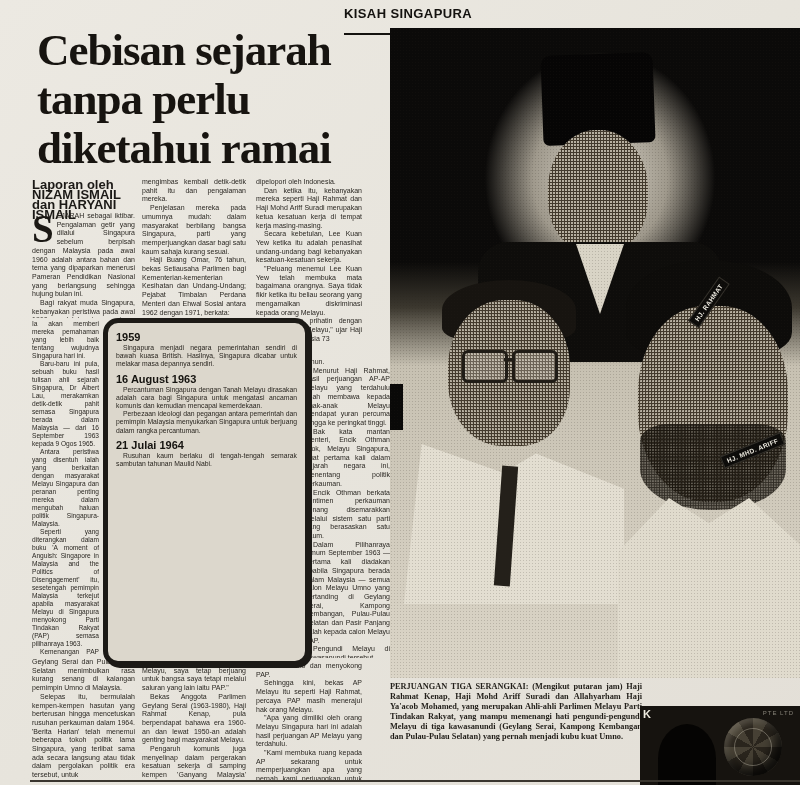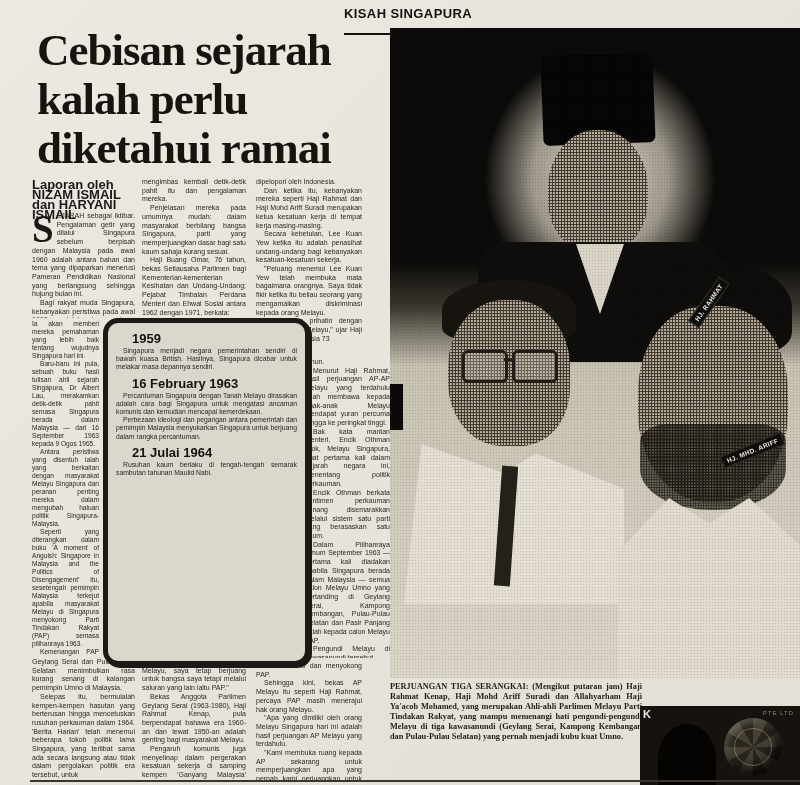--- a/index.html
+++ b/index.html
@@ -40,21 +40,21 @@
     font-size:39px;line-height:30px;padding:2px 3px 0 0;color:#1b1814;}
 
   
   .timeline{left:103px;top:318px;width:197px;height:338px;
     background:#dcd7cc;border:5px solid #1c1a16;border-radius:15px;
     box-shadow:2px 2px 0 #1c1a16;overflow:hidden;}
   .tl-head{background:linear-gradient(#34322d,#23211d);color:#f4f1e8;
     font-weight:bold;font-size:14.5px;letter-spacing:.8px;text-align:center;
     padding:5px 4px 4px;font-family:"Liberation Sans",sans-serif;}
   .tl-body{padding:4px 8px 6px;}
-  .tl-date{font-size:13px;font-weight:bold;color:#15130f;margin:4px 16px 1px;}
+  .tl-date{font-size:11px;font-weight:bold;color:#15130f;margin:4px 0 1px;}
   .tl-text{font-size:6.8px;line-height:8.2px;text-align:justify;color:#2a2620;margin:0;text-indent:7px;}
 
   
   .illustration{left:390px;top:28px;width:410px;height:650px;overflow:hidden;
     background:
       radial-gradient(ellipse 160px 175px at 210px 150px, rgba(228,223,211,.96) 0%, rgba(185,178,163,.85) 42%, rgba(30,28,24,0) 72%),
       linear-gradient(#0b0a09 0%, #0b0a09 36%, #3c382f 43%, #c7c1b2 52%, #d2ccbe 78%, #dbd5c7 100%);}
   .illustration::after{content:"";position:absolute;inset:0;
     background-image:radial-gradient(rgba(40,34,26,.5) .7px, transparent 1px);
     background-size:3px 3px;opacity:.35;pointer-events:none;}
@@ -109,21 +109,21 @@
 
   .bottom-rule{left:30px;top:780px;width:770px;height:2px;background:#3a362f;}
 </style>
 </head>
 <body>
 
 <div class="abs section-label">KISAH SINGAPURA</div>
 
 <div class="abs headline">
   <div>Cebisan sejarah</div>
-  <div>kalah perlu</div>
+  <div>tanpa perlu</div>
   <div>diketahui ramai</div>
 </div>
 
 <div class="abs byline">
   <div>Laporan oleh NIZAM ISMAIL</div>
   <div>dan HARYANI ISMAIL</div>
 </div>
 
 <div class="abs colblock c1a">
   <p style="text-indent:0"><span class="dropcap">S</span><span>EJARAH sebagai iktibar. Pengalaman getir yang dilalui Singapura sebelum berpisah dengan Malaysia pada awal 1960 adalah antara bahan dan tema yang dipaparkan menerusi Pameran Pendidikan Nasional yang berlangsung sehingga hujung bulan ini.</span></p>
@@ -180,21 +180,21 @@
   <p>"Kami membuka ruang kepada AP sekarang untuk memperjuangkan apa yang pernah kami perjuangkan untuk orang Melayu," ujar Haji Rahmat lagi.</p>
 </div>
 
 <div class="abs timeline">
   <div class="tl-body">
     <div>
       <div class="tl-date">1959</div>
       <p class="tl-text">Singapura menjadi negara pemerintahan sendiri di bawah kuasa British. Hasilnya, Singapura dicabar untuk melakar masa depannya sendiri.</p>
     </div>
     <div>
-      <div class="tl-date">16 February 1963</div>
+      <div class="tl-date">16 August 1963</div>
       <p class="tl-text">Percantuman Singapura dengan Tanah Melayu dirasakan adalah cara bagi Singapura untuk mengatasi ancaman komunis dan kemudian mencapai kemerdekaan.</p>
       <p class="tl-text">Perbezaan ideologi dan pegangan antara pemerintah dan pemimpin Malaysia menyukarkan Singapura untuk berjuang dalam rangka percantuman.</p>
     </div>
     <div>
       <div class="tl-date">21 Julai 1964</div>
       <p class="tl-text">Rusuhan kaum berlaku di tengah-tengah semarak sambutan tahunan Maulid Nabi.</p>
     </div>
   </div>
 </div>
 

